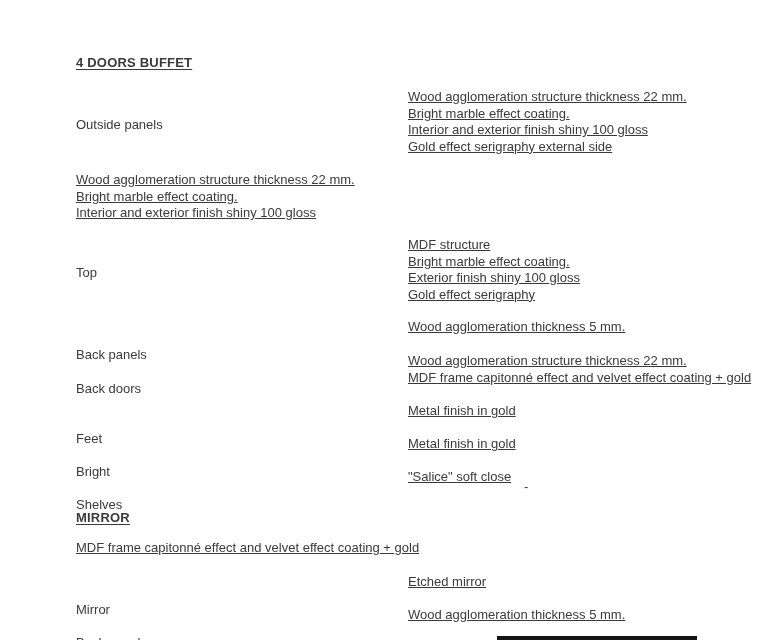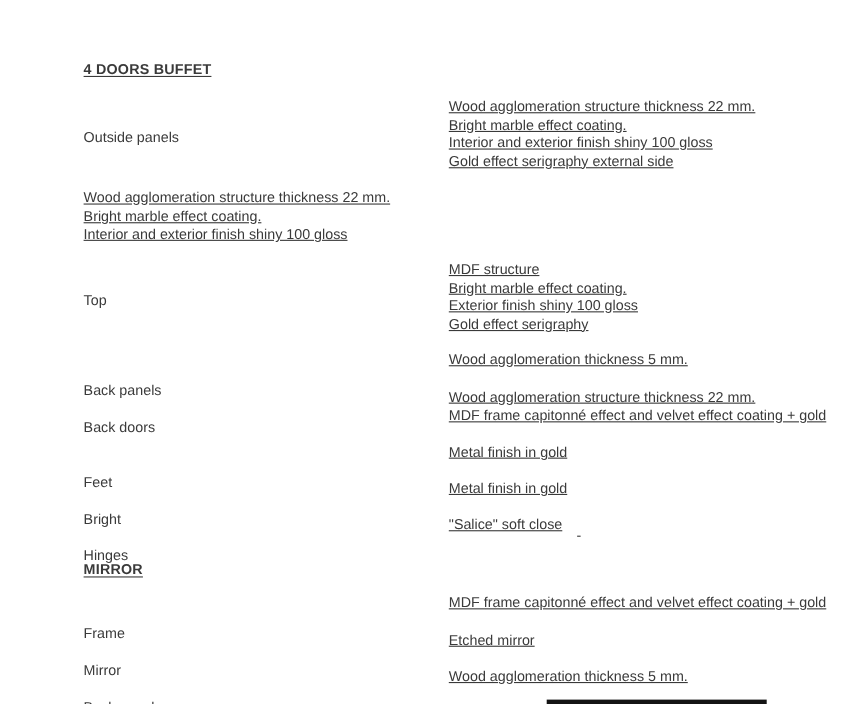--- a/index.html
+++ b/index.html
@@ -119,32 +119,31 @@
   </div>
 
   <div class="row" style="top:436px">
     <div class="label">Bright</div>
     <div class="value">
       <div class="line">Metal finish in gold</div>
     </div>
   </div>
 
   <div class="row" style="top:469px">
-    <div class="label">Hinges</div>
+    <div class="label">Shelves</div>
     <div class="value">
       <div class="line">"Salice" soft close</div>
     </div>
   </div>
 
   <div class="stray-dash">-</div>
 
   <div class="heading" style="top:510px">MIRROR</div>
 
   <div class="row" style="top:540px">
-    <div class="label">Frame</div>
     <div class="value">
       <div class="line">MDF frame capitonné effect and velvet effect coating + gold</div>
     </div>
   </div>
 
   <div class="row" style="top:574px">
     <div class="label">Mirror</div>
     <div class="value">
       <div class="line">Etched mirror</div>
     </div>

